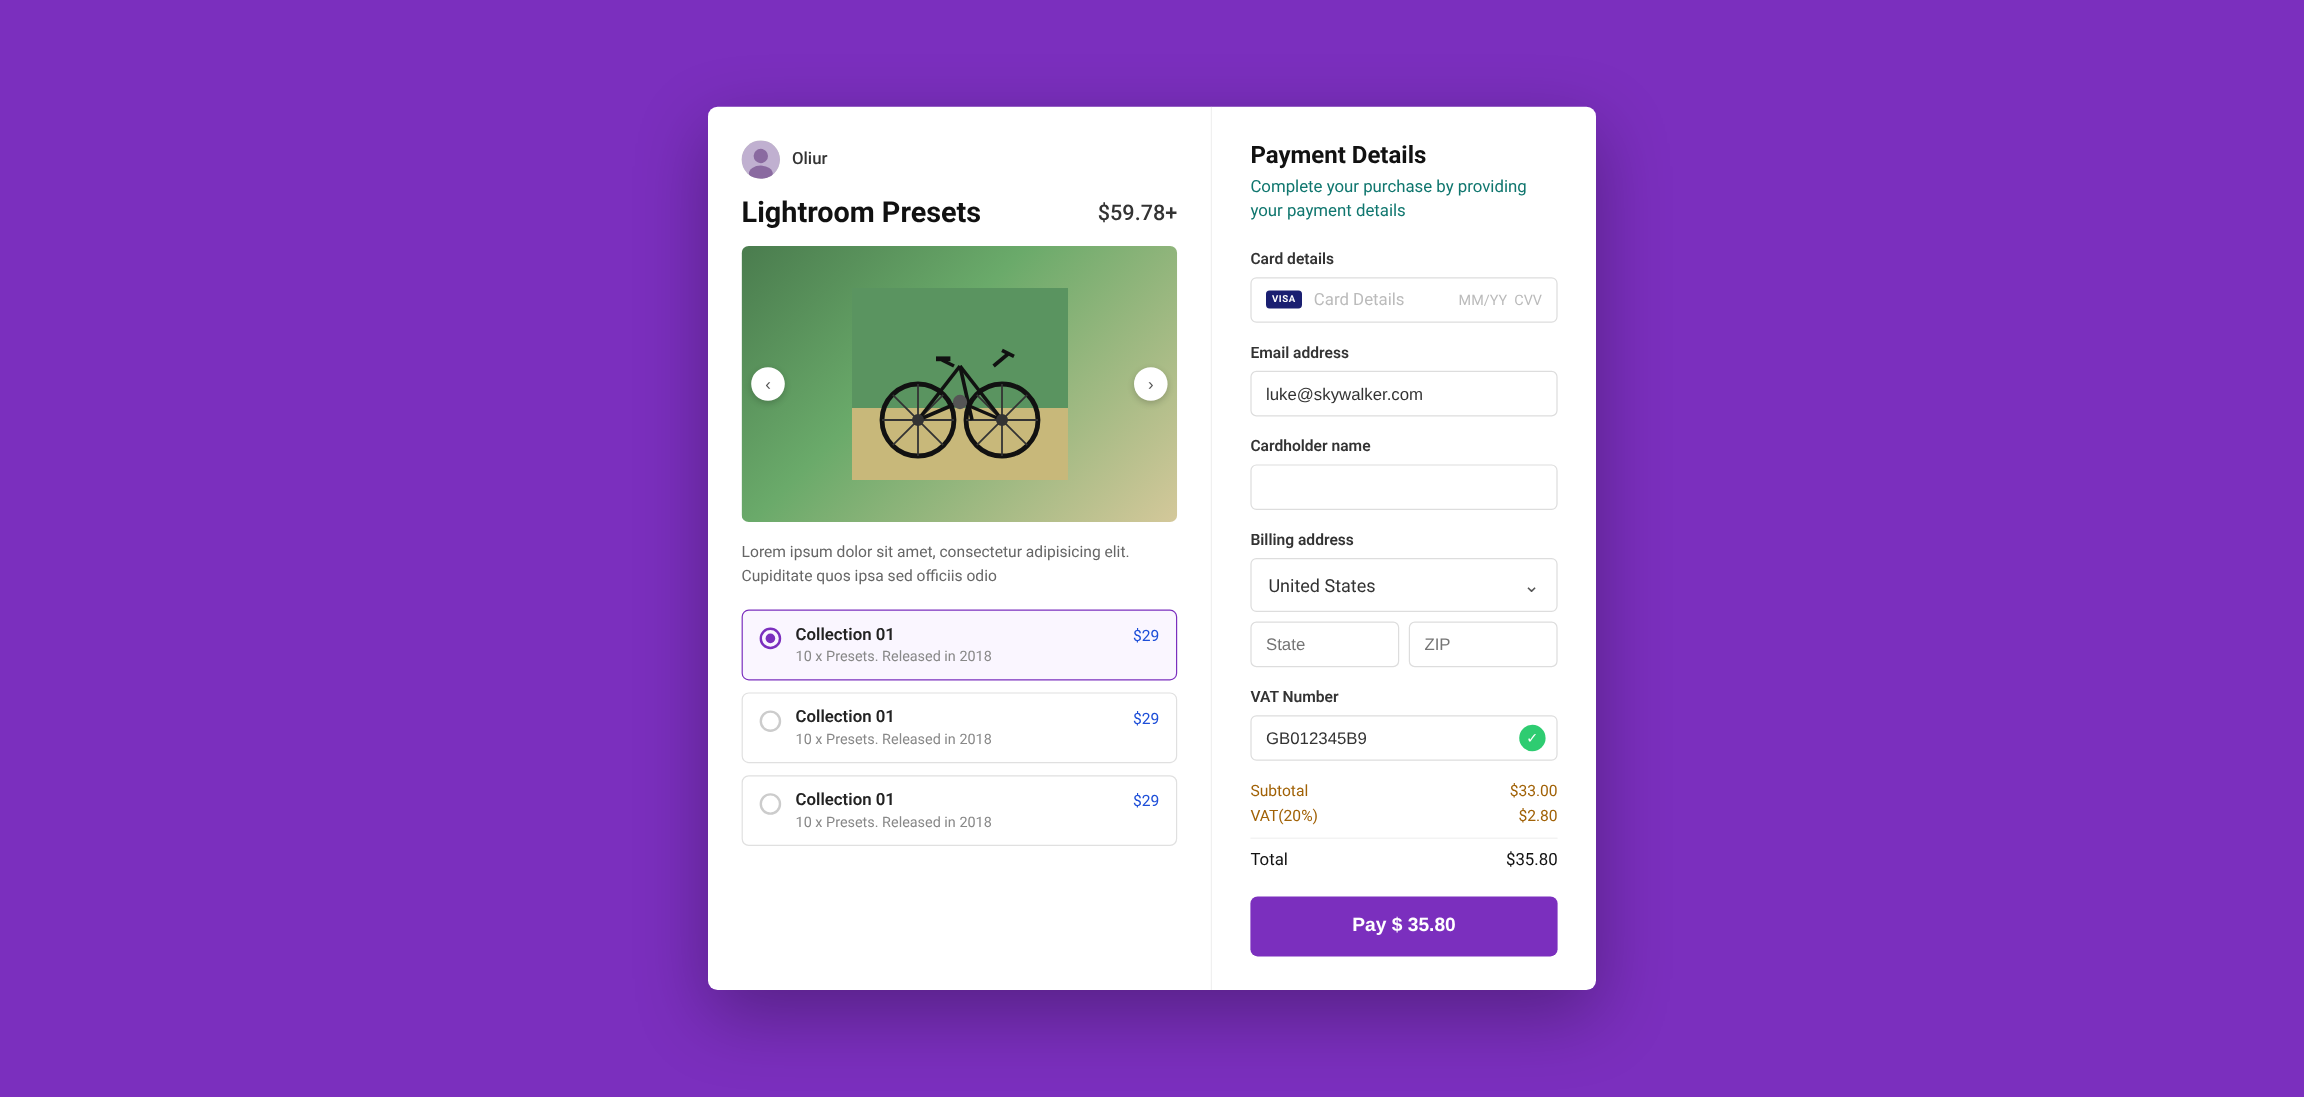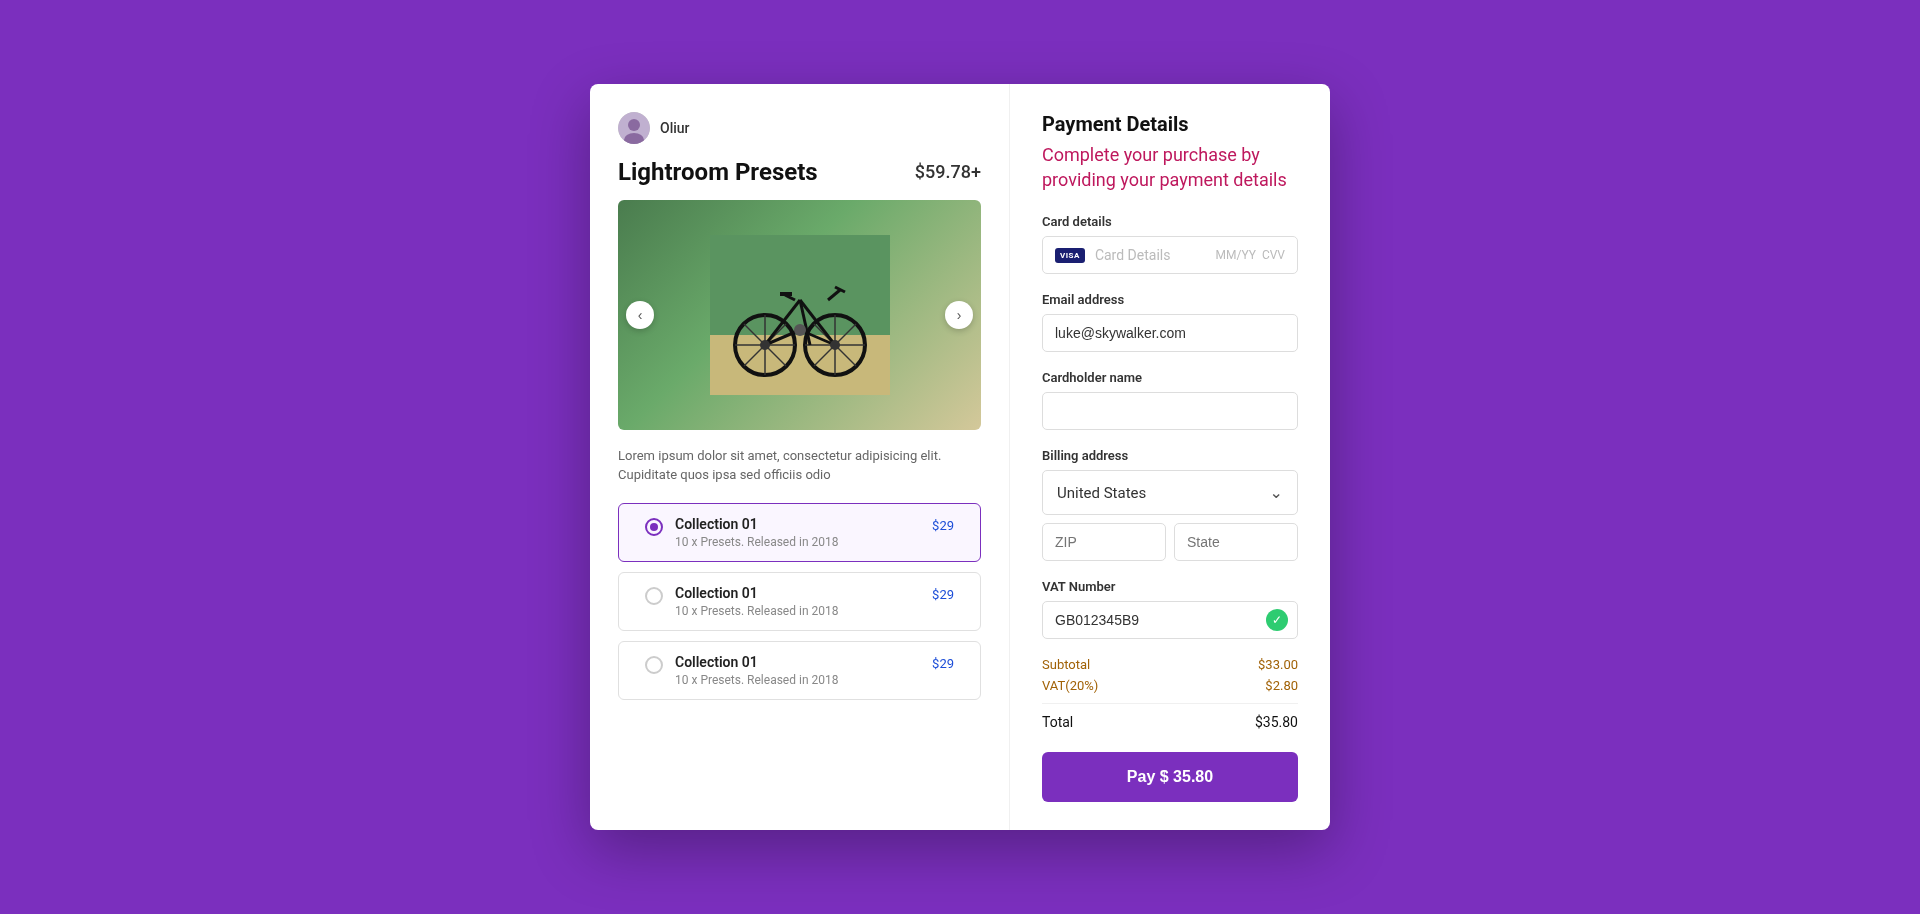--- a/index.html
+++ b/index.html
@@ -106,21 +106,21 @@
     .description {
       font-size: 13px;
       color: #666;
       line-height: 1.5;
       margin-bottom: 18px;
     }
     
     .collection-item {
       border: 1px solid #e0e0e0;
       border-radius: 6px;
-      padding: 12px 26px;
+      padding: 12px 14px;
       margin-bottom: 10px;
       cursor: pointer;
       display: flex;
       align-items: flex-start;
       gap: 12px;
     }
     .collection-item.selected {
       border-color: #7b2fbe;
       background: #faf6ff;
     }
@@ -169,22 +169,22 @@
       flex: 1;
       padding: 28px 32px;
     }
     .payment-title {
       font-size: 20px;
       font-weight: 700;
       color: #111;
       margin-bottom: 6px;
     }
     .payment-subtitle {
-      font-size: 18px;
-      color: #be185d;
+      font-size: 14px;
+      color: #0f766e;
       margin-bottom: 22px;
       line-height: 1.4;
     }
     .field-label {
       font-size: 13px;
       font-weight: 600;
       color: #333;
       margin-bottom: 7px;
     }
     .field-group {
@@ -226,21 +226,21 @@
       font-size: 12px;
       color: #bbb;
     }
     
     .country-select {
       width: 100%;
       border: 1px solid #ddd;
       border-radius: 5px;
       padding: 12px 14px;
       display: flex;
-      align-items: center;
+      align-items: flex-end;
       justify-content: space-between;
       cursor: pointer;
       margin-bottom: 8px;
     }
     .country-name {
       font-size: 15px;
       color: #333;
     }
     .chevron-down {
       font-size: 16px;
@@ -431,22 +431,22 @@
     </div>
 
     
     <div class="field-group">
       <div class="field-label">Billing address</div>
       <div class="country-select">
         <span class="country-name">United States</span>
         <span class="chevron-down">⌄</span>
       </div>
       <div class="zip-state-row">
+        <input type="text" placeholder="State" style="">
         <input type="text" placeholder="ZIP" style="">
-        <input type="text" placeholder="State" style="">
       </div>
     </div>
 
     
     <div class="field-group">
       <div class="field-label">VAT Number</div>
       <div class="vat-input-container">
         <input type="text" value="GB012345B9" style="">
         <div class="vat-check">✓</div>
       </div>

